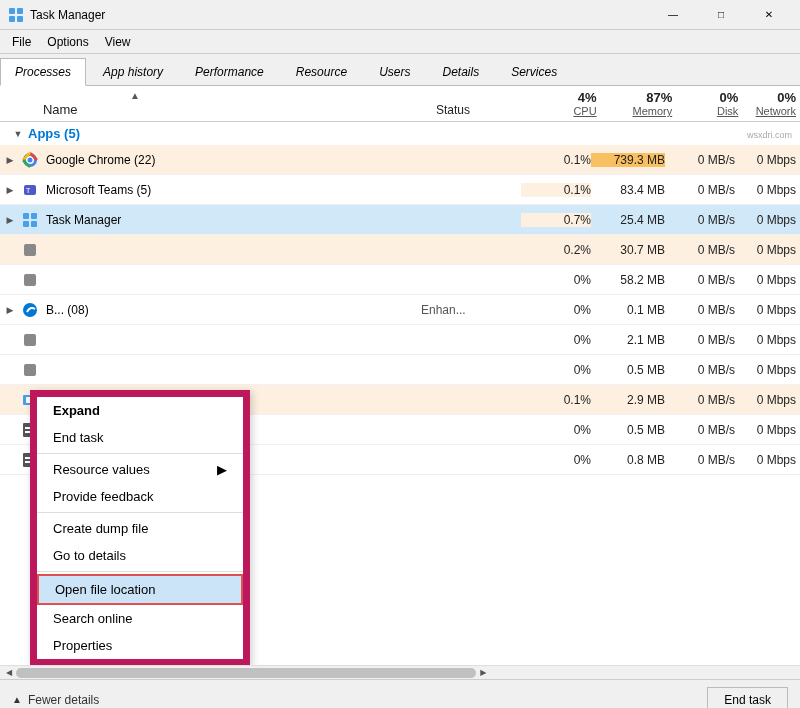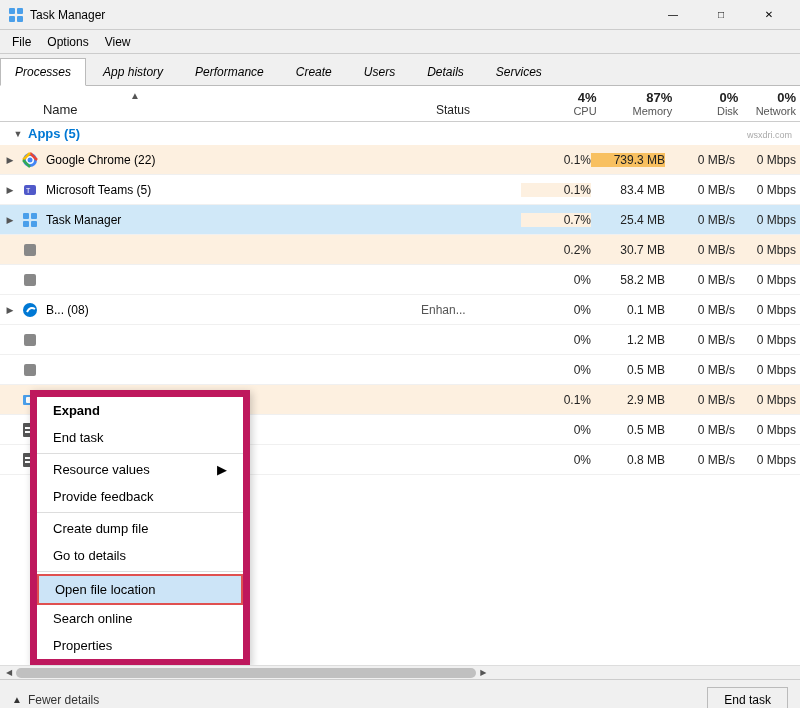--- a/index.html
+++ b/index.html
@@ -146,20 +146,21 @@
       color: #222;
       padding-right: 4px;
     }
     .col-header-percent {
       font-size: 13px;
       font-weight: bold;
     }
     .col-header-label {
       font-size: 11px;
       color: #555;
+      text-decoration: underline;
     }
 
     
     .table-area {
       flex: 1;
       overflow-y: auto;
       overflow-x: hidden;
       position: relative;
     }
 
@@ -349,21 +350,21 @@
 <div class="menu-bar">
   <div class="menu-item">File</div>
   <div class="menu-item">Options</div>
   <div class="menu-item">View</div>
 </div>
 
 <div class="tabs">
   <div class="tab active">Processes</div>
   <div class="tab">App history</div>
   <div class="tab">Performance</div>
-  <div class="tab">Create</div>
+  <div class="tab">Resource</div>
   <div class="tab">Users</div>
   <div class="tab">Details</div>
   <div class="tab">Services</div>
 </div>
 
 <div class="main">
 
   <div class="col-headers">
     <div style="width:20px;"></div>
     <span class="col-sort-arrow">▲</span>
@@ -497,21 +498,21 @@
     <div class="process-row">
       <span class="row-expand" style="visibility:hidden;">▶</span>
       <span class="row-icon">
         <svg width="16" height="16">
             <rect x="2" y="2" width="12" height="12" fill="#888" rx="2"></rect>
           </svg>
       </span>
       <div class="row-name"></div>
       <div class="col-status row-status"></div>
       <div class="col-cpu row-cpu">0%</div>
-      <div class="col-memory row-memory">1.2 MB</div>
+      <div class="col-memory row-memory">2.1 MB</div>
       <div class="col-disk row-disk">0 MB/s</div>
       <div class="col-network row-network">0 Mbps</div>
     </div>
 
     <div class="process-row">
       <span class="row-expand" style="visibility:hidden;">▶</span>
       <span class="row-icon">
         <svg width="16" height="16">
             <rect x="2" y="2" width="12" height="12" fill="#888" rx="2"></rect>
           </svg>

